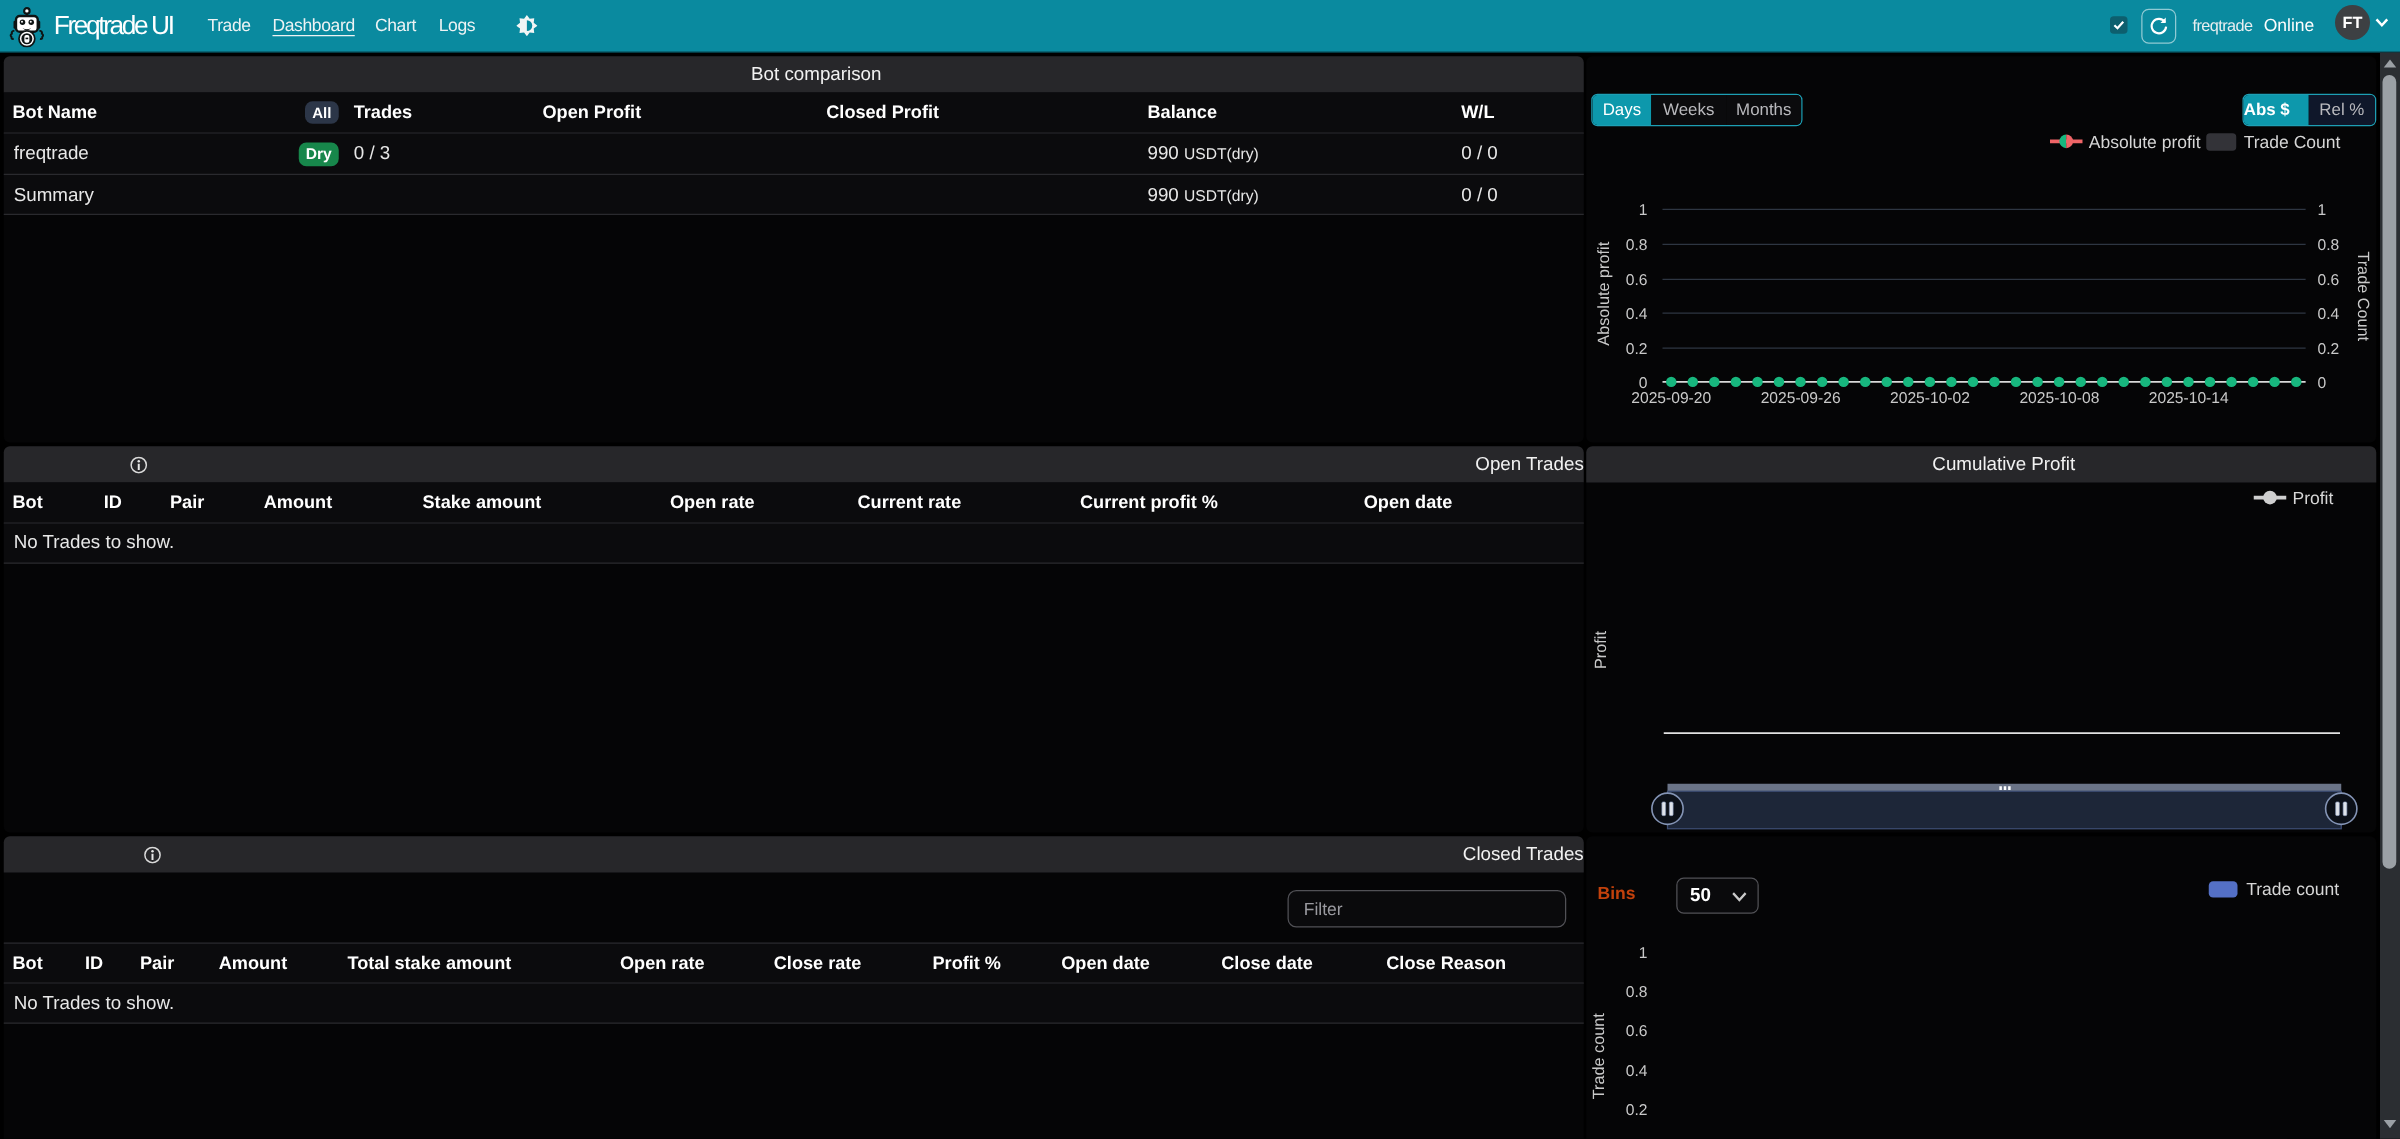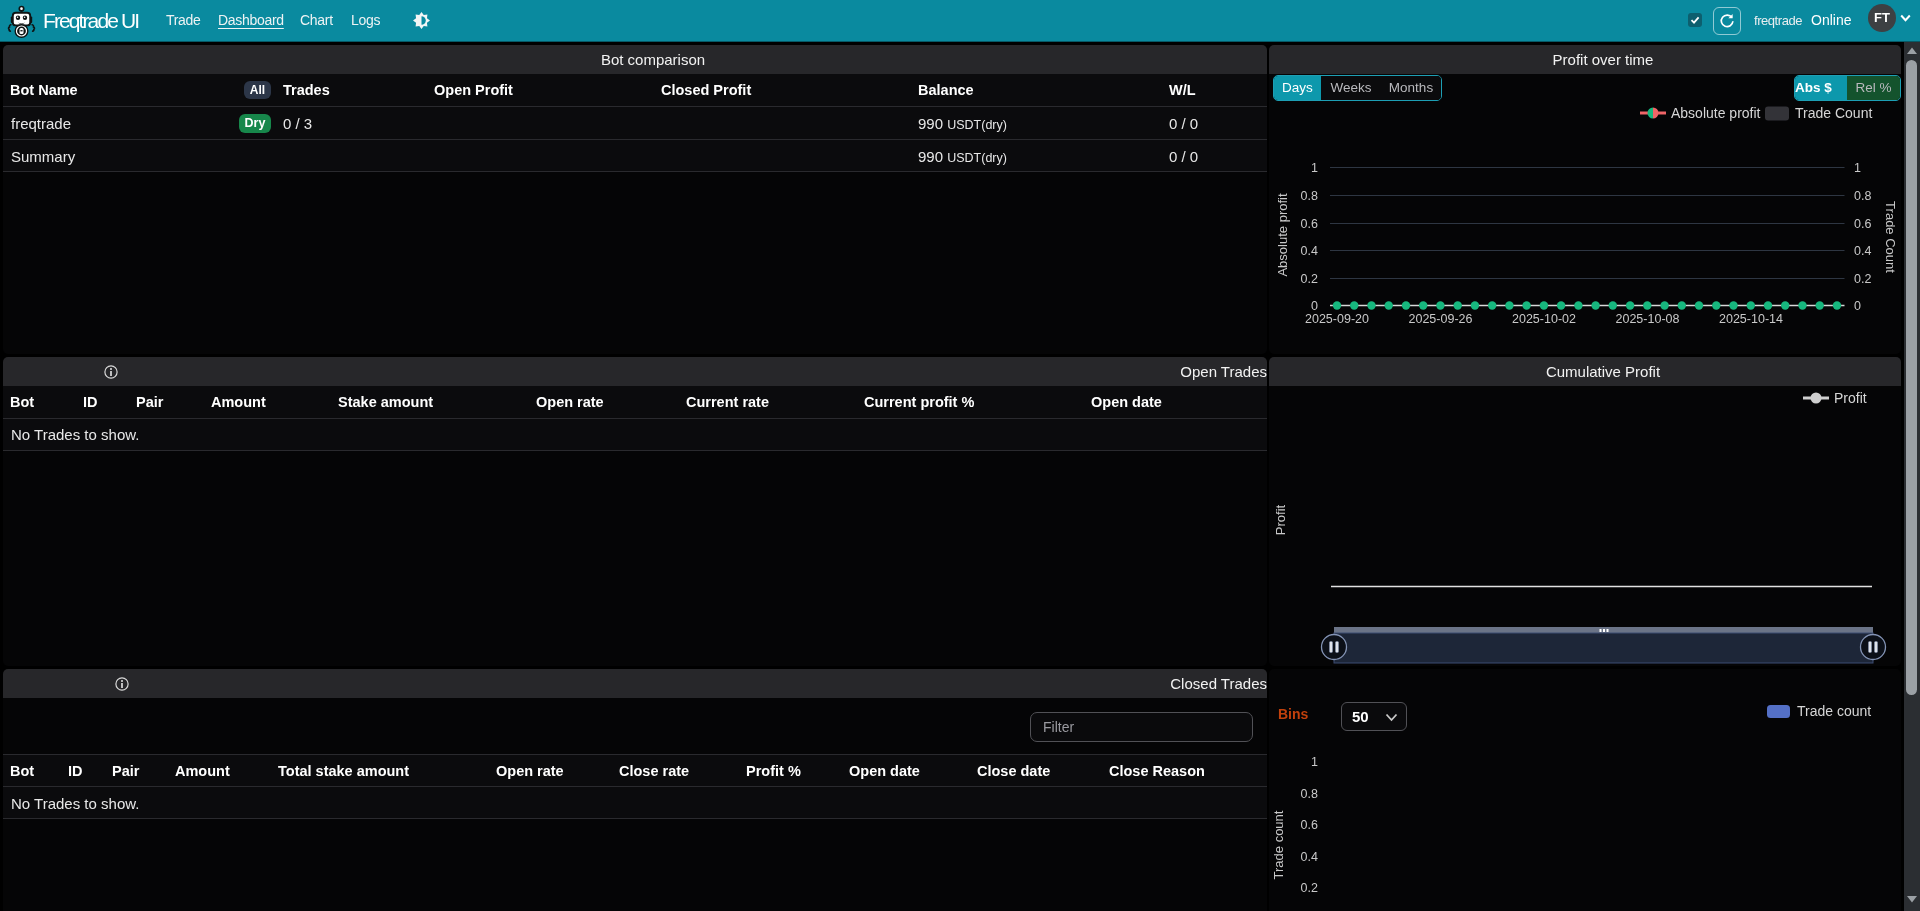--- a/index.html
+++ b/index.html
@@ -145,29 +145,28 @@
     <span class="th" style="left:846px">Open date</span>
     <span class="th" style="left:974px">Close date</span>
     <span class="th" style="left:1106px">Close Reason</span>
   </div>
   <div class="trow" style="top:118px;height:32px">
     <span class="td" style="left:8px">No Trades to show.</span>
   </div>
 </div>
 
 <div class="panel" style="left:1269px;top:45px;width:632px;height:309px">
-  <div class="phead center">Profit over time</div>
   <div class="abs" style="left:4px;top:30px;height:26px;border:1px solid #1d9fb4;border-radius:5px;overflow:hidden;display:flex">
     <div style="width:47px;background:#0d98ac;color:#fff;font-size:13.5px;line-height:24px;text-align:center">Days</div>
     <div style="width:60px;background:#0b0b0d;color:#b9b9bd;font-size:13.5px;line-height:24px;text-align:center">Weeks</div>
     <div style="width:60px;background:#0b0b0d;color:#b9b9bd;font-size:13.5px;line-height:24px;text-align:center">Months</div>
   </div>
   <div class="abs" style="left:525px;top:30px;height:26px;border:1px solid #1d9fb4;border-radius:5px;overflow:hidden;display:flex">
     <div style="width:52px;background:#0d98ac;color:#fff;font-size:13.5px;font-weight:bold;line-height:24px;text-align:left">Abs $</div>
-    <div style="width:53px;background:#14532d;color:#b9b9bd;font-size:13.5px;line-height:24px;text-align:center">Rel %</div>
+    <div style="width:53px;background:#0f172a;color:#b9b9bd;font-size:13.5px;line-height:24px;text-align:center">Rel %</div>
   </div>
   <svg class="abs" style="left:0;top:0" width="632" height="309" viewBox="0 0 632 309">
     <line x1="371" y1="68" x2="397" y2="68" stroke="#ef6567" stroke-width="3"></line>
     <path d="M384 62.5 A5.5 5.5 0 0 0 384 73.5 Z" fill="#17b77e"></path>
     <path d="M384 62.5 A5.5 5.5 0 0 1 384 73.5 Z" fill="#ef6567"></path>
     <text x="402" y="73" font-size="14" fill="#d6d6d6">Absolute profit</text>
     <rect x="496" y="61.5" width="24" height="14" rx="3" fill="#333338"></rect>
     <text x="526" y="73" font-size="14" fill="#d6d6d6">Trade Count</text>
     <line x1="61" y1="122.5" x2="575.5" y2="122.5" stroke="#2e3642" stroke-width="1"></line>
         <line x1="61" y1="150.5" x2="575.5" y2="150.5" stroke="#2e3642" stroke-width="1"></line>

